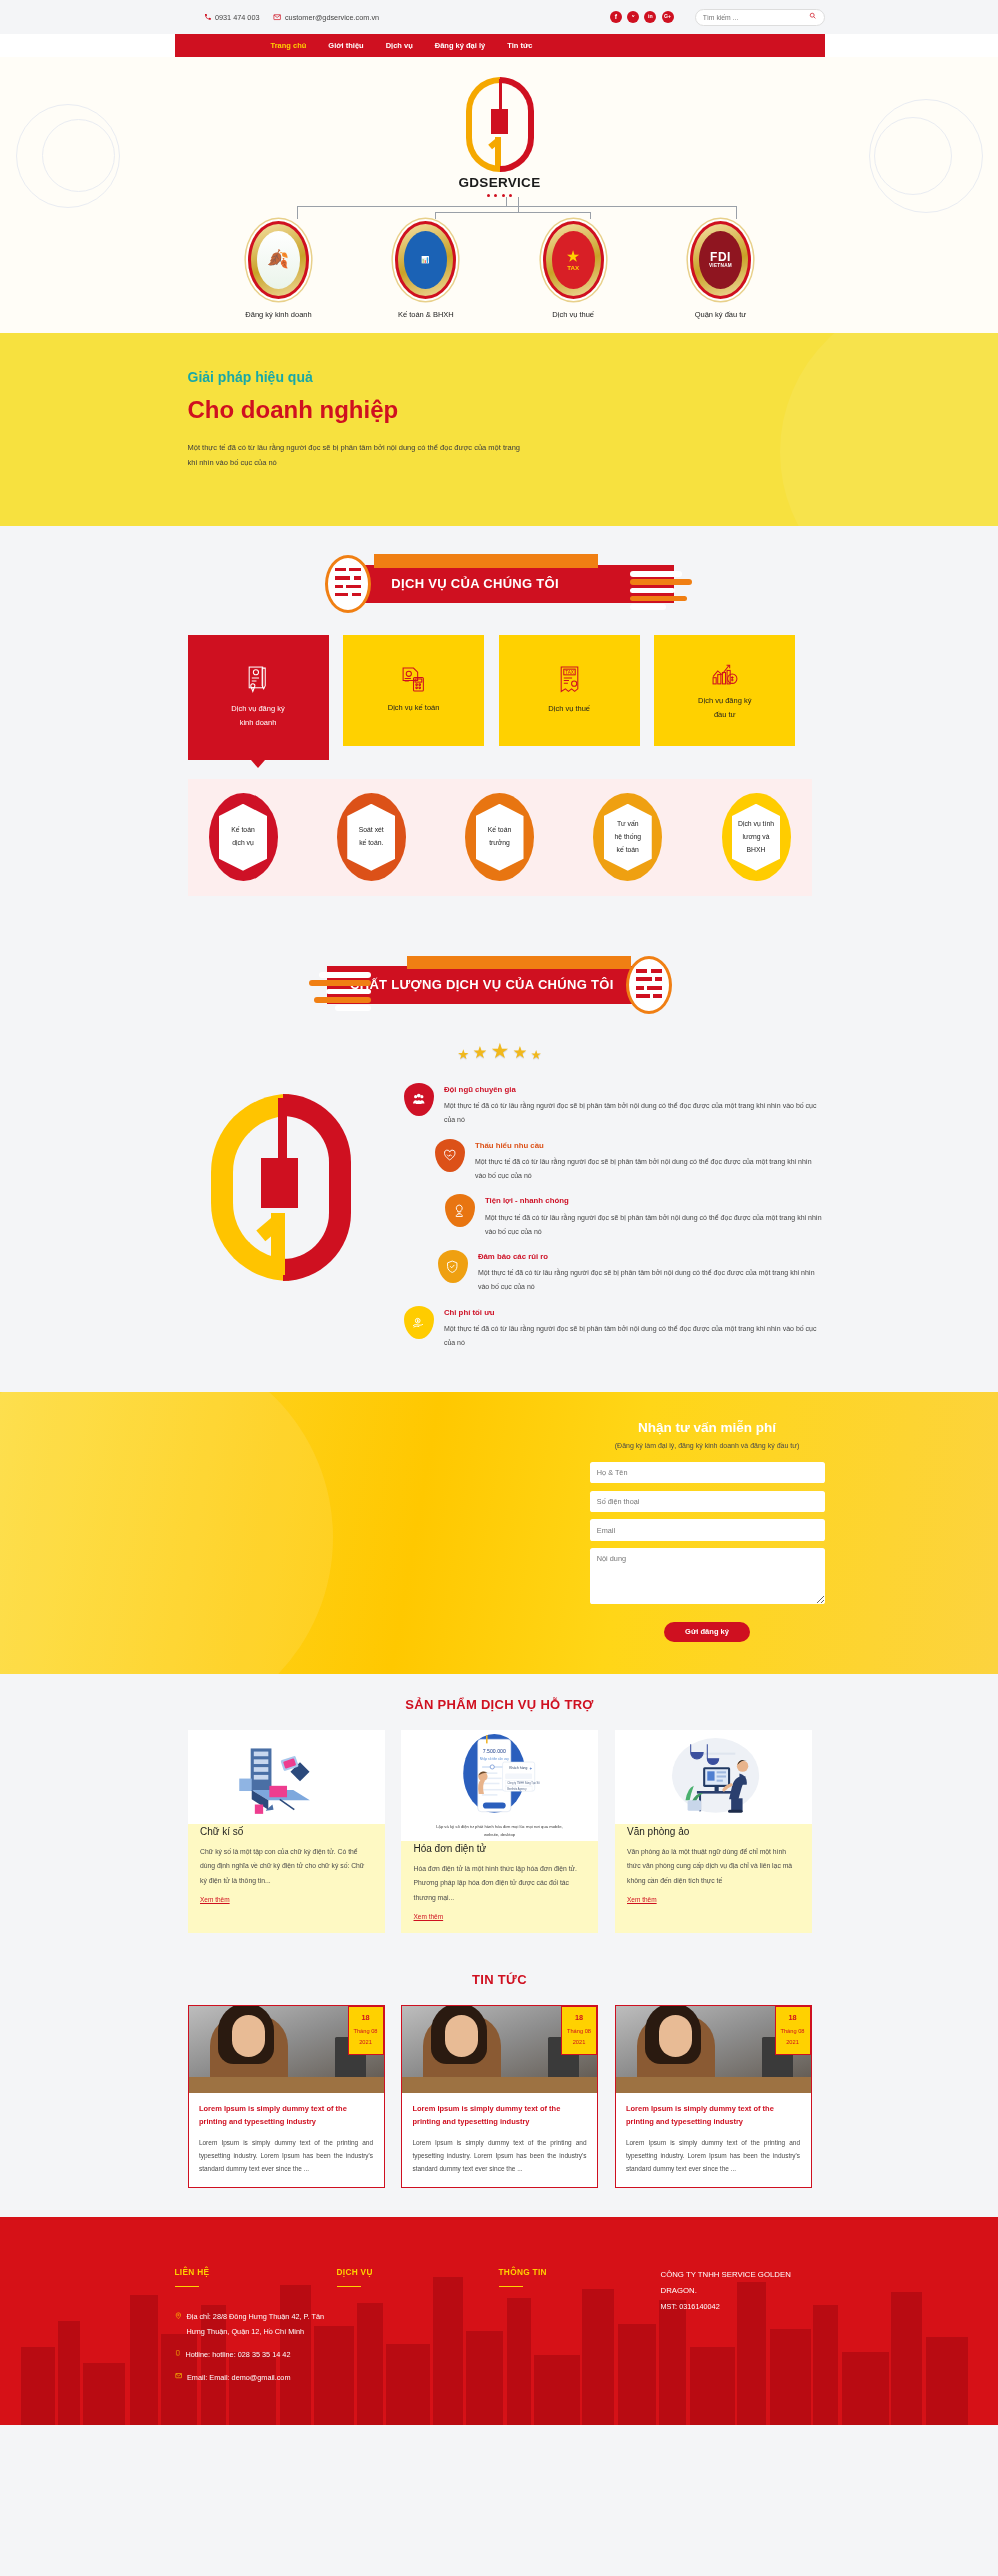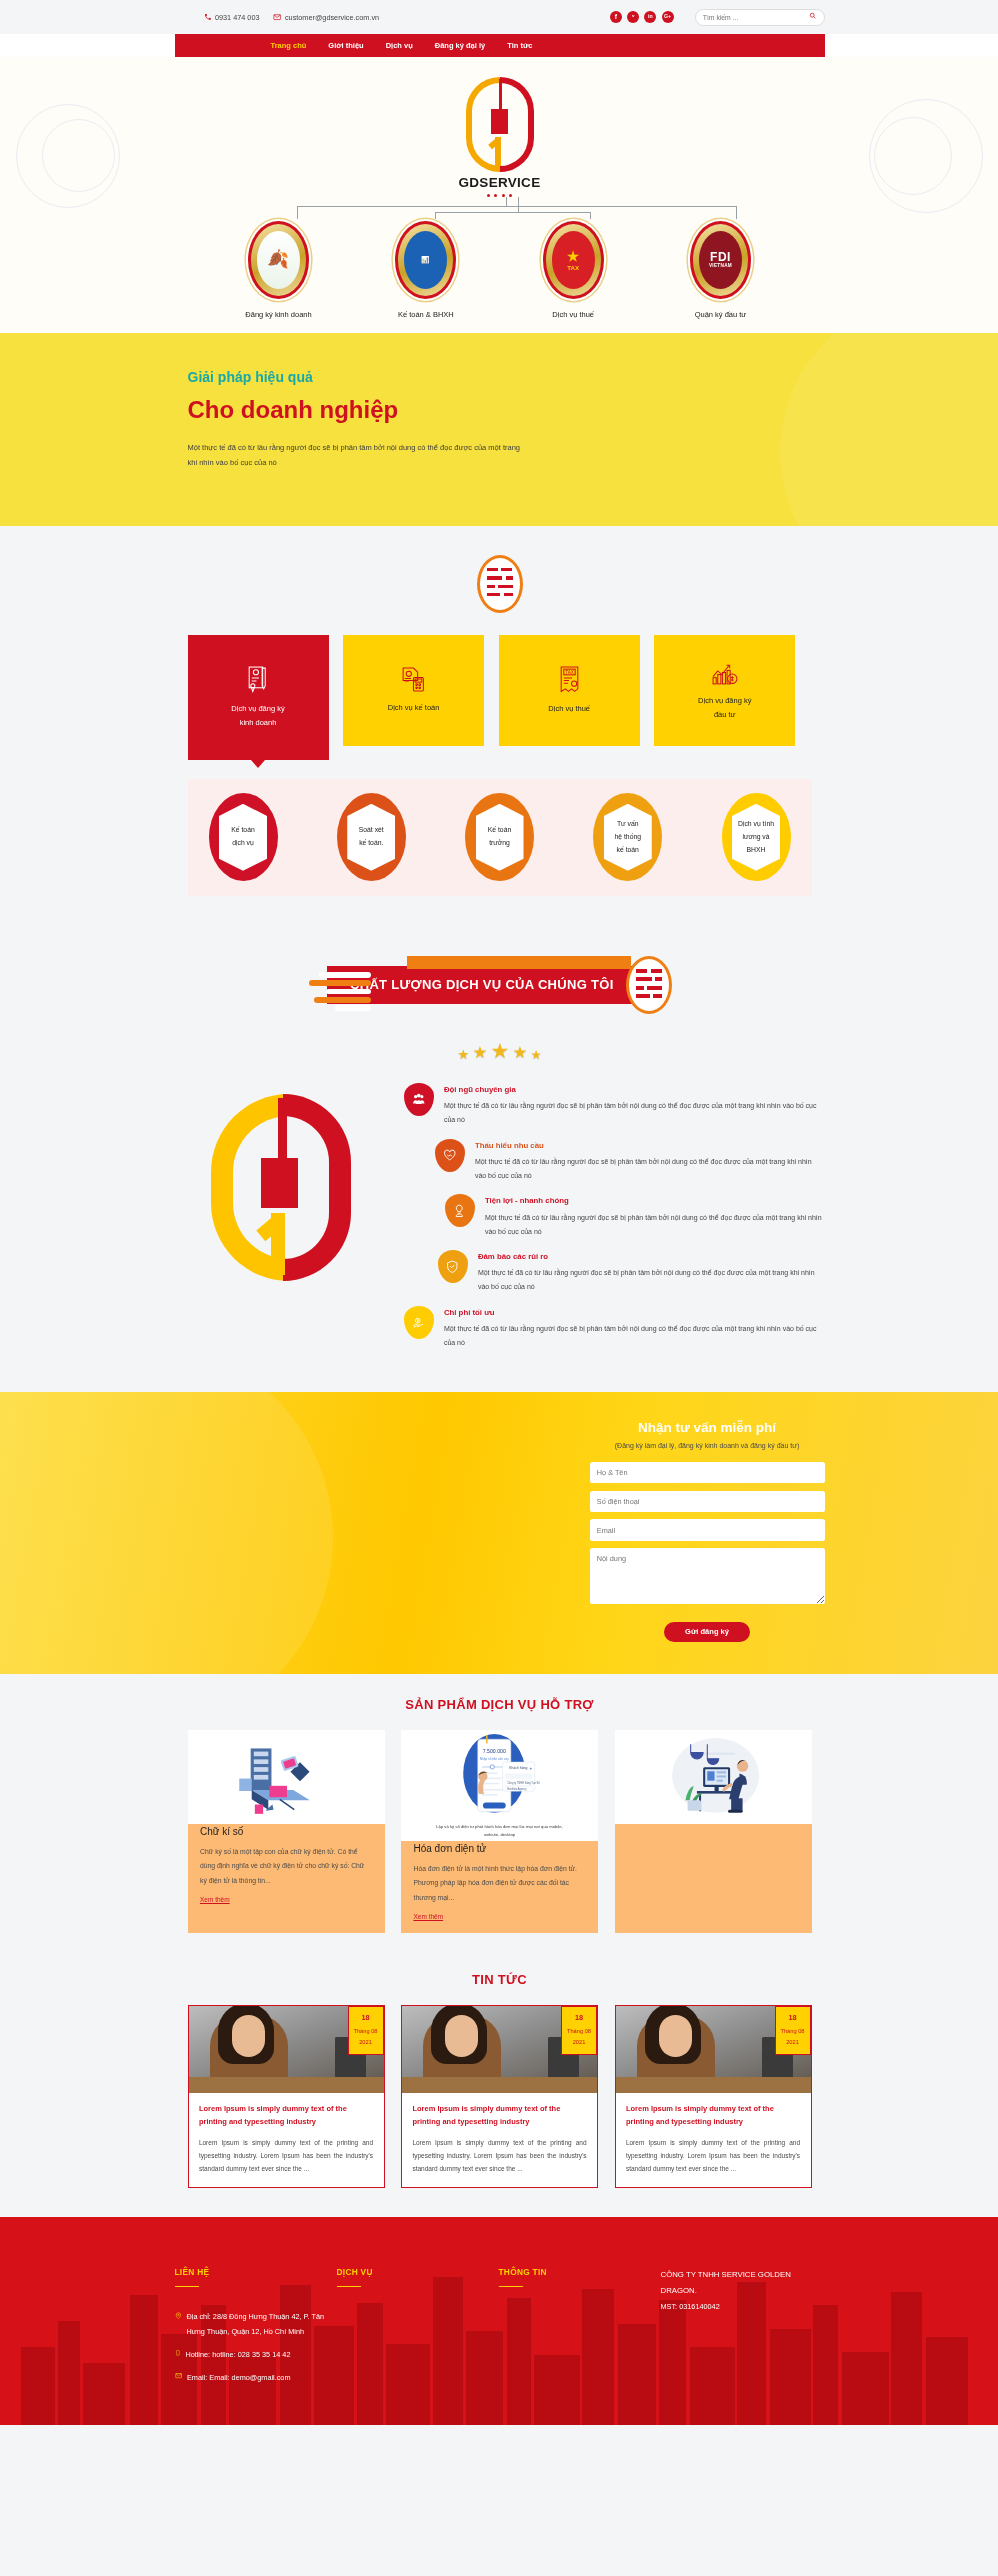--- a/index.html
+++ b/index.html
@@ -203,21 +203,21 @@
     display: block; margin: 8.3px auto 0; background: #cf1020; color: #fff; border: 0;
     border-radius: 11.4px; padding: 5.7px 21px; font-size: 7.5px; font-weight: bold; cursor: pointer;
     font-family: "Liberation Sans", sans-serif;
   }
 
   
   .products { background: #f4f5f7; padding: 23px 0 17.7px; }
   .sect-title { text-align: center; color: #cf1020; font-size: 13px; font-weight: bold;
     letter-spacing: 0.3px; margin-bottom: 17.7px; }
   .prod-grid { display: flex; gap: 14.6px; justify-content: space-between; padding: 0 13px; }
-  .prod-card { width: 197px; background: #fdba74; padding: 0 0 11.4px; cursor: pointer; }
+  .prod-card { width: 197px; background: #fef9c3; padding: 0 0 11.4px; cursor: pointer; }
   .prod-img { height: 94px; display:flex; align-items:center; justify-content:center; background:#fff; }
   .prod-body { padding: 0 12.5px; }
   .prod-name { font-size: 10px; color: #1d1d1d; margin: 2.1px 0 8.3px; }
   .prod-desc { font-size: 6.8px; color: #4a4a4a; line-height: 2.1; }
   .prod-more { display: inline-block; margin-top: 8.3px; color: #cf1020; font-size: 6.5px;
     text-decoration: underline; cursor: pointer; }
 
   
   .news { background: #f4f5f7; padding: 22px 0 29px; }
   .news-grid { display: flex; gap: 14.6px; justify-content: space-between; padding: 0 13px; }
@@ -403,20 +403,31 @@
       <div class="seal-glyph">
         <i style="left:2.1px;top:3.1px;width:11.4px;height:3.6px"></i>
           <i style="left:16.6px;top:3.1px;width:11.4px;height:3.6px"></i>
         <i style="left:2.1px;top:11.4px;width:15.6px;height:3.6px"></i>
           <i style="left:21px;top:11.4px;width:7.3px;height:3.6px"></i>
         <i style="left:2.1px;top:20px;width:8.3px;height:3.6px"></i>
           <i style="left:13.5px;top:20px;width:14.6px;height:3.6px"></i>
         <i style="left:2.1px;top:28px;width:13.5px;height:3.6px"></i>
           <i style="left:19px;top:28px;width:9.4px;height:3.6px"></i>
       </div>
+    </div>
+    <div class="ribbon-bar l">
+      <div class="rb-top" style="left:11.4px;width:224px;"></div>
+      <div class="bar-ticks" style="right:-17.7px; align-items:flex-start;">
+        <i style="width:52px;background:#fff"></i>
+        <i style="width:62px;background:#F07F13"></i>
+        <i style="width:45px;background:#fff"></i>
+        <i style="width:57px;background:#F07F13"></i>
+        <i style="width:36px;background:#fff"></i>
+      </div>
+      <span>DỊCH VỤ CỦA CHÚNG TÔI</span>
     </div>
   </div>
 
   <div class="wrap">
     <div class="svc-tabs">
       <div class="svc-tab active">
         <span class="ticon">
           <svg width="26" height="29" viewBox="0 0 50 56" fill="none" stroke="currentColor" stroke-width="2">
             <rect x="8" y="4" width="26" height="40"></rect>
               <circle cx="21" cy="14" r="5"></circle>
@@ -734,20 +745,25 @@
             <path d="M162 58 q4 -14 18 -8 q-9 -3 -18 8z" fill="#2a2118"></path>
             <path d="M178 80 q-20 -4 -26 18 l-6 26 l18 0 l6 -22z" fill="#2a3f6e"></path>
             <path d="M150 96 q-10 4 -14 10" stroke="#e8b48c" stroke-width="6" fill="none" stroke-linecap="round"></path>
             <rect x="150" y="122" width="22" height="26" fill="#2a3f6e"></rect>
             <rect x="144" y="144" width="28" height="6" rx="3" fill="#1d2b4a"></rect>
             <path d="M62 126 q4 -24 16 -28 q-6 16 -8 28z" fill="#49b06e"></path>
             <path d="M74 128 q10 -18 22 -16 q-12 8 -14 18z" fill="#3f9a60"></path>
             <rect x="66" y="126" width="26" height="20" rx="3" fill="#c8d6ea"></rect>
           </svg>
         </div>
+        <div class="prod-body">
+          <div class="prod-name">Văn phòng ảo</div>
+          <div class="prod-desc">Văn phòng ảo là một thuật ngữ dùng để chỉ một hình thức văn phòng cung cấp dịch vụ địa chỉ và liên lạc mà không cần đến diện tích thực tế</div>
+          <span class="prod-more">Xem thêm</span>
+        </div>
       </div>
 
     </div>
   </div>
 </div>
 
 <div class="news">
   <div class="sect-title">TIN TỨC</div>
   <div class="wrap">
     <div class="news-grid">

